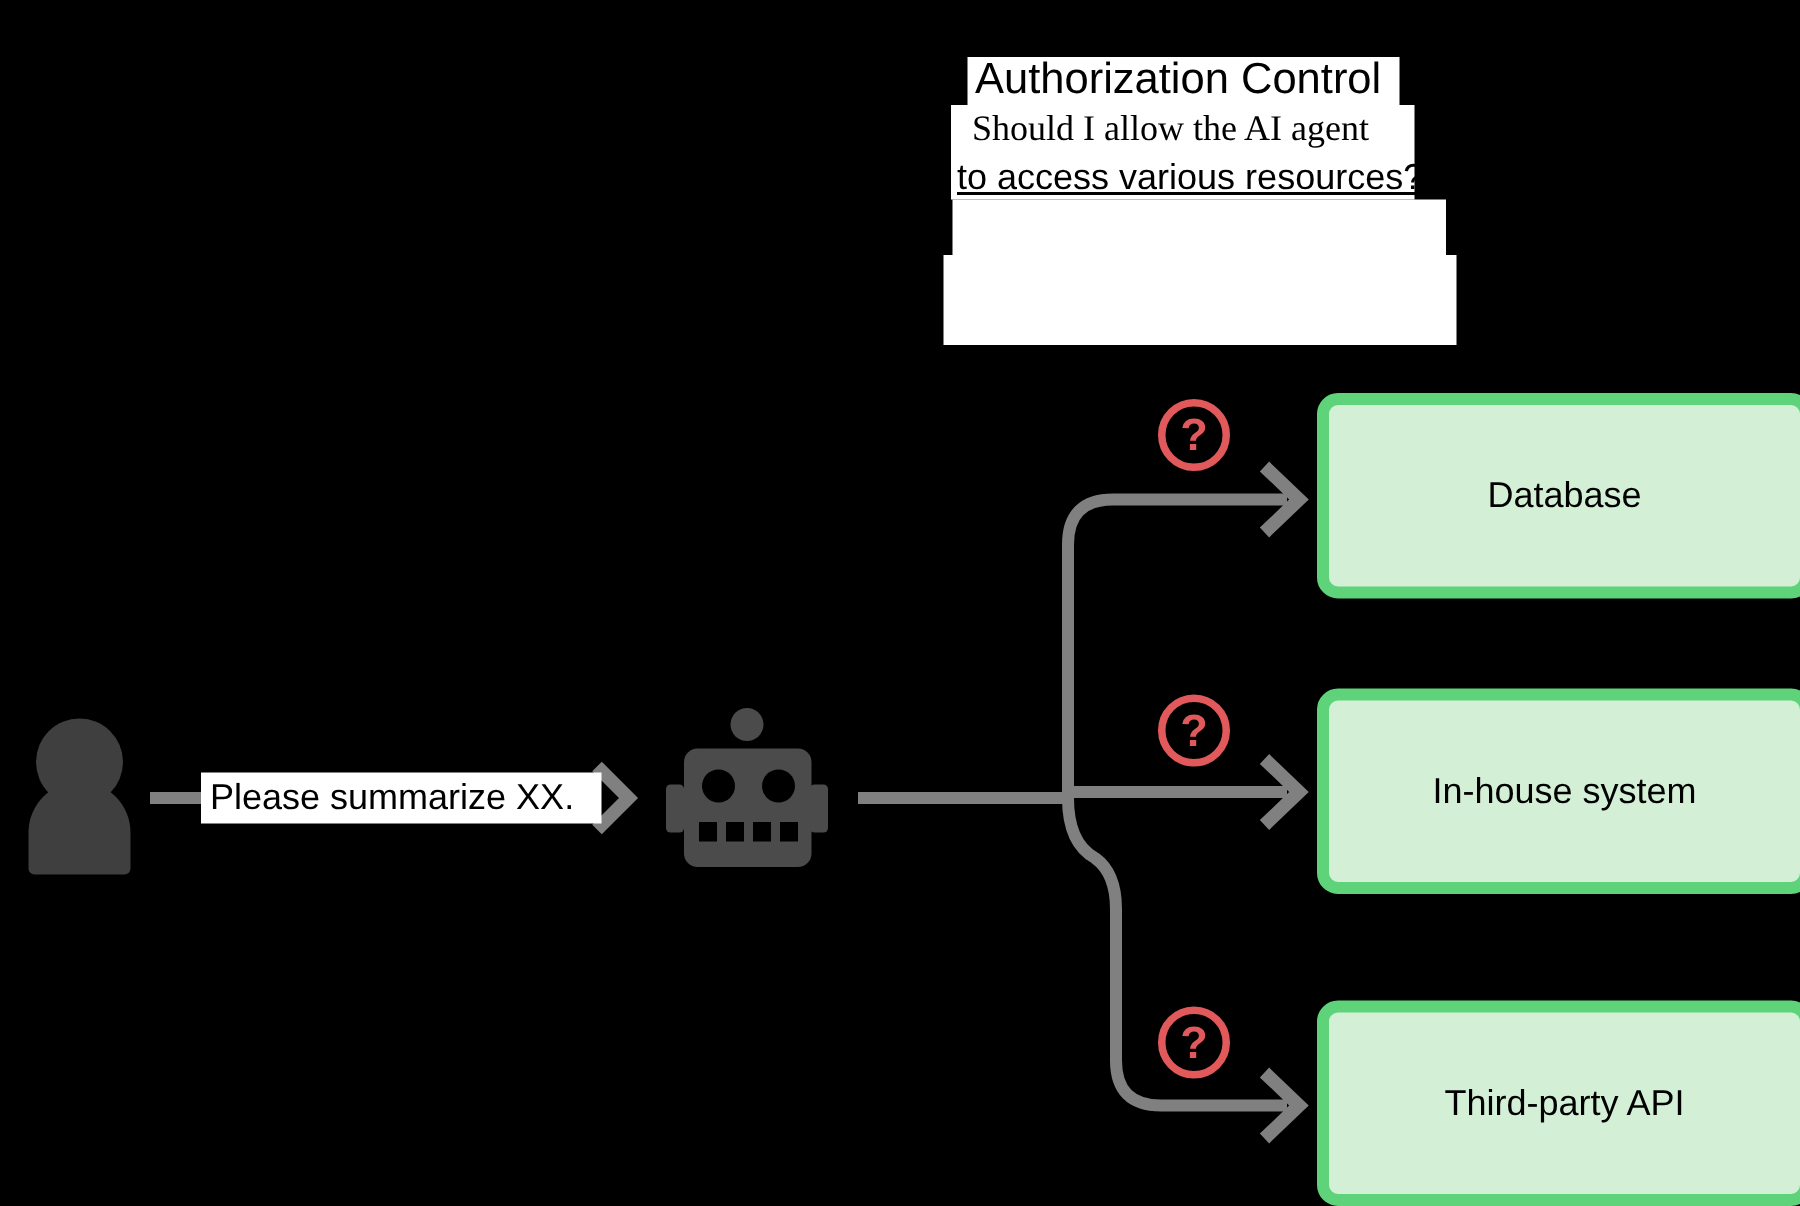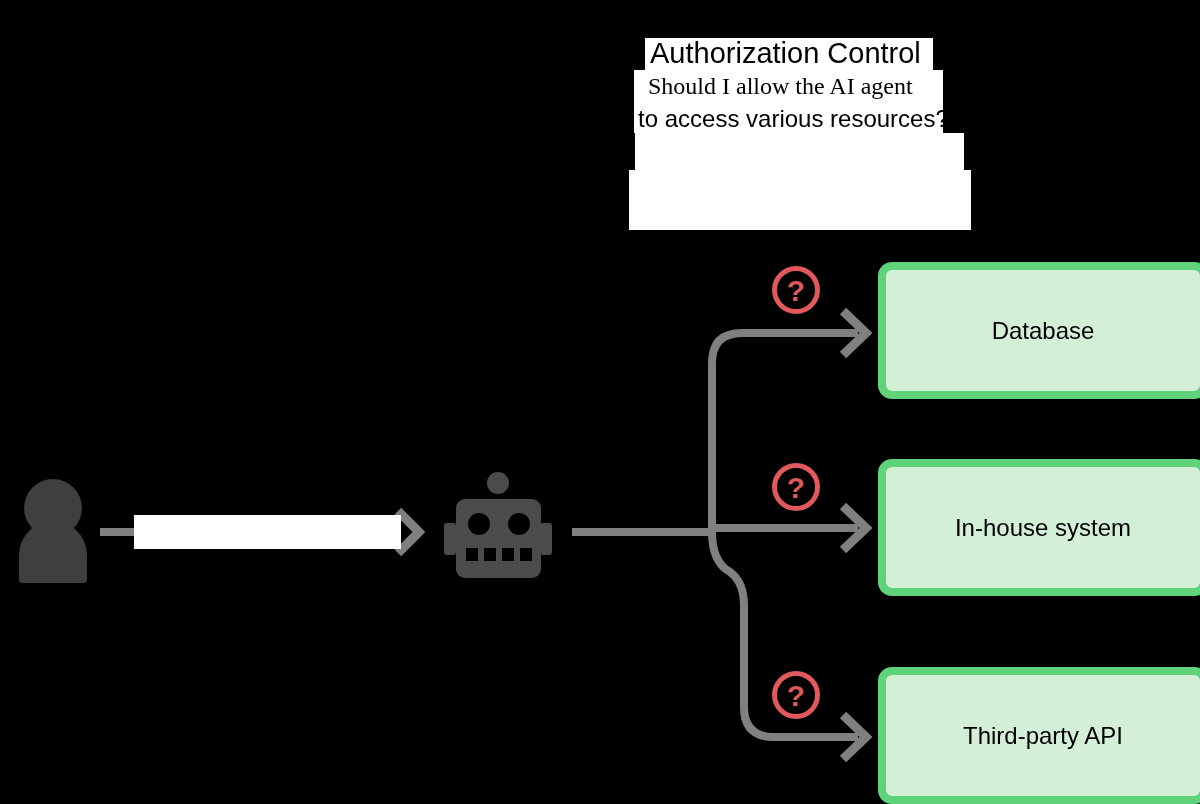--- a/index.html
+++ b/index.html
@@ -35,20 +35,21 @@
   #callout-line1 {
     left: 648px;
     top: 74px;
     font-size: 24px;
     font-family: Liberation Serif, serif;
   }
   #callout-line2 {
     left: 638px;
     top: 107px;
     font-size: 24px;
+    text-decoration: underline;
   }
 
   
   .person-head {
     position: absolute;
     left: 24px;
     top: 479px;
     width: 58px;
     height: 58px;
     border-radius: 50%;
@@ -222,20 +223,21 @@
     <polyline points="843,311 866,333 843,355" fill="none" stroke="#808080" stroke-width="9" stroke-linecap="butt" stroke-linejoin="miter"></polyline>
 
     <line x1="712" y1="528" x2="858" y2="528" stroke="#808080" stroke-width="8"></line>
     <polyline points="843,506 866,528 843,550" fill="none" stroke="#808080" stroke-width="9" stroke-linecap="butt" stroke-linejoin="miter"></polyline>
 
     <path d="M712,532 Q712,562 730,572 Q744,582 744,606 L744,707 Q744,737 774,737 L858,737" fill="none" stroke="#808080" stroke-width="8"></path>
     <polyline points="843,715 866,737 843,759" fill="none" stroke="#808080" stroke-width="9" stroke-linecap="butt" stroke-linejoin="miter"></polyline>
   </svg>
 
   <div id="message-label-box"></div>
+  <div id="message-label-text">Please summarize XX.</div>
 
   <div class="q-badge" id="q-badge-database">?</div>
   <div class="q-badge" id="q-badge-inhouse">?</div>
   <div class="q-badge" id="q-badge-thirdparty">?</div>
 
   <div class="resource-box" id="box-database">Database</div>
   <div class="resource-box" id="box-inhouse">In-house system</div>
   <div class="resource-box" id="box-thirdparty">Third-party API</div>
 
 </div>

